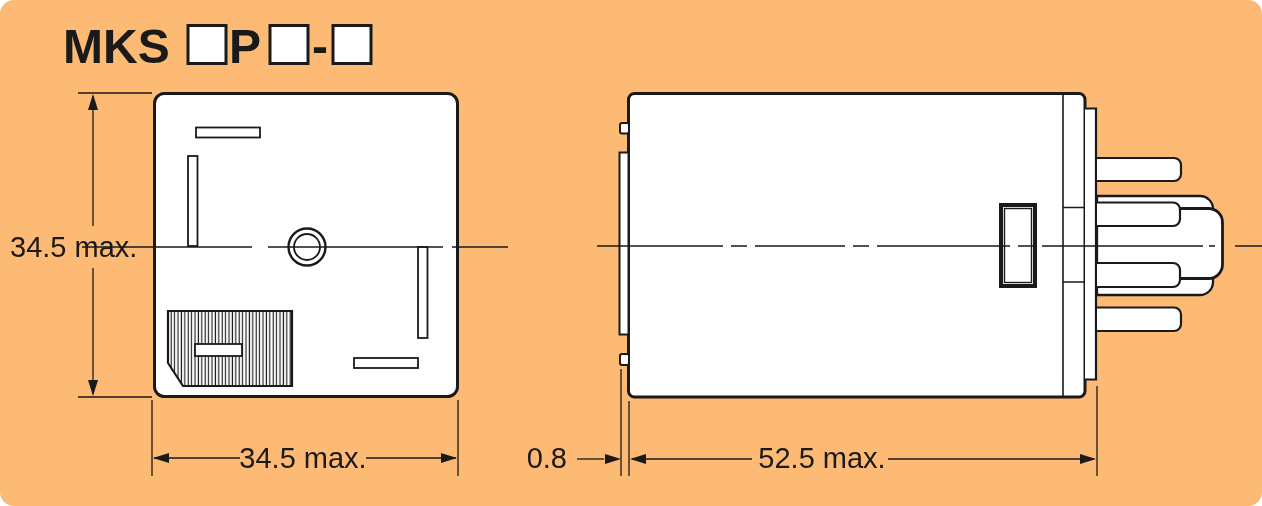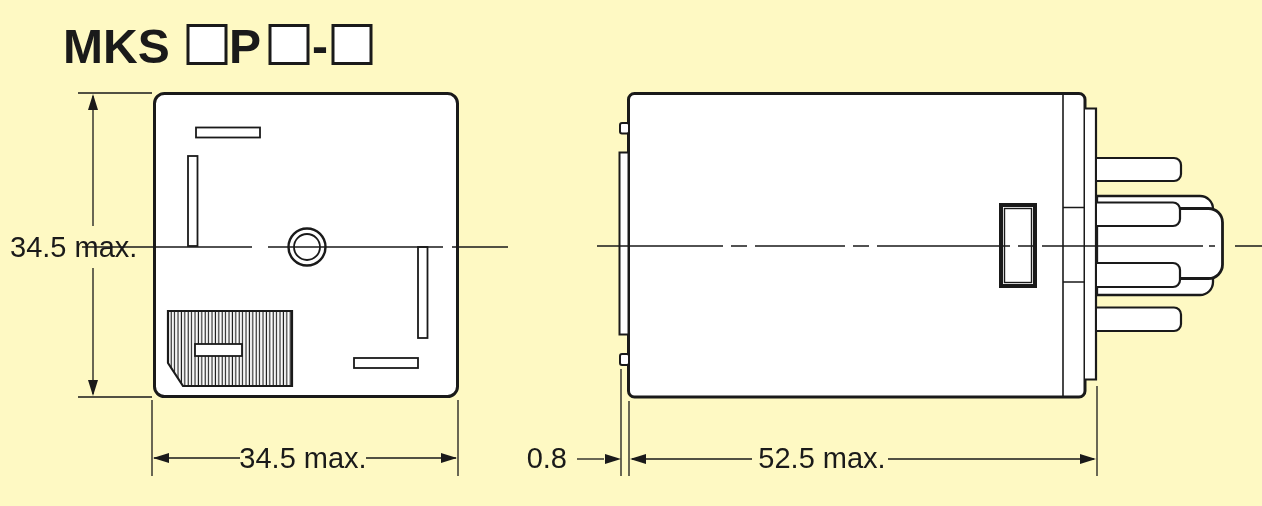--- a/index.html
+++ b/index.html
@@ -1,17 +1,17 @@
 <!DOCTYPE html>
 <html><head>
 <meta charset="utf-8">
 <style>
   html,body{margin:0;padding:0;background:#ffffff;}
-  .stage{position:relative;width:1262px;height:506px;background:#fef9c3;overflow:hidden;
-         font-family:"Liberation Sans",sans-serif;}
+  .stage{position:relative;width:1262px;height:506px;background:#fdba74;overflow:hidden;
+         font-family:"Liberation Sans",sans-serif;border-radius:14px;}
   svg{position:absolute;left:0;top:0;}
   svg text{fill:#1a1a1a;font-family:"Liberation Sans",sans-serif;}
   .title-text{font-size:48px;font-weight:700;}
   .dim-text{font-size:29px;font-weight:400;}
   .outline{fill:#ffffff;stroke:#1a1a1a;}
   .thick{stroke-width:3;}
   .thin{stroke:#1a1a1a;stroke-width:1.6;fill:none;}
   .dimline{stroke:#1a1a1a;stroke-width:1.3;fill:none;}
   .centerline{stroke:#1a1a1a;stroke-width:1.3;fill:none;}
   .arrow{fill:#1a1a1a;stroke:none;}

